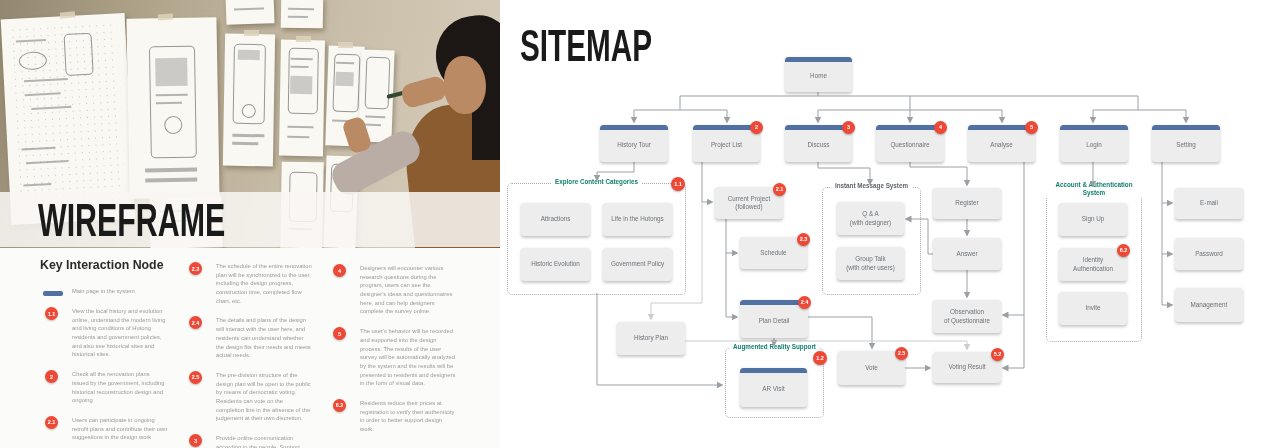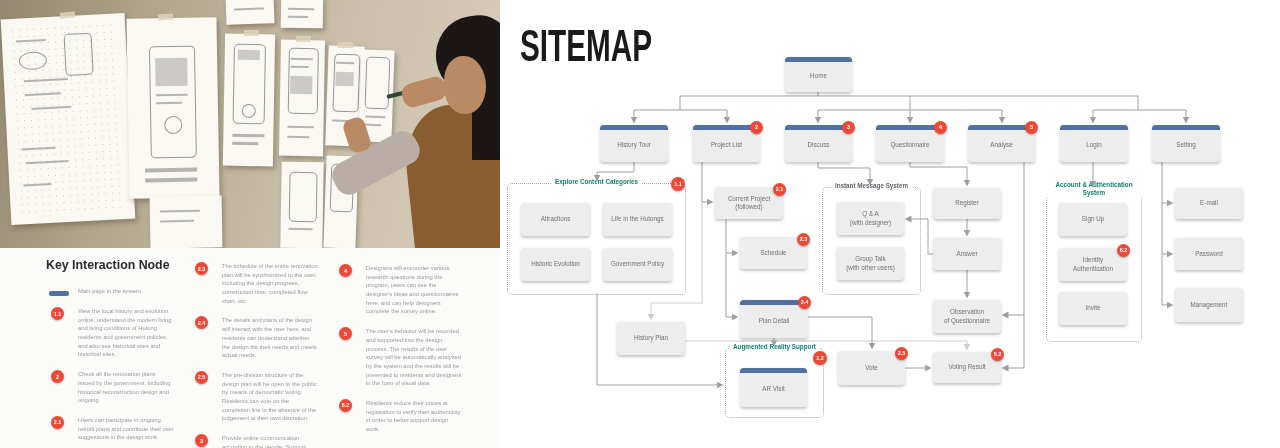--- a/index.html
+++ b/index.html
@@ -20,21 +20,21 @@
   .hair{position:absolute;background:#1c1715;}
   .skin{position:absolute;background:#b98a63;}
   .sweater{position:absolute;background:#8a5c30;}
   .sleeve{position:absolute;background:#b9ada6;}
   .pen{position:absolute;background:#32472f;}
   .band{position:absolute;left:0;top:192px;width:500px;height:55px;background:rgba(248,246,242,.87);display:flex;align-items:center;}
   .display-title{display:inline-block;font-weight:bold;color:#1a1a1a;transform:scaleX(.66);transform-origin:left center;white-space:nowrap;}
   .band .display-title{font-size:46px;margin-left:38px;}
 
   
-  .legend{position:absolute;left:8px;top:248px;width:500px;height:200px;}
+  .legend{position:absolute;left:2px;top:248px;width:500px;height:200px;}
   .legend h2{position:absolute;left:38px;top:9px;margin:0;font-size:13px;color:#2b2b2b;font-weight:bold;
              transform:scaleX(.95);transform-origin:left;white-space:nowrap;}
   .lcol{position:absolute;display:flex;flex-direction:column;}
   #lcol0{left:36px;top:39px;width:146px;}
   #lcol1{left:180px;top:14px;width:146px;}
   #lcol2{left:324px;top:16px;width:146px;}
   .litem{display:flex;margin-bottom:11px;}
   .mark{flex:0 0 34px;}
   .lbadge{width:13px;height:13px;margin-left:7px;border-radius:50%;background:#ee4836;color:#fff;
           font-size:5.5px;font-weight:bold;display:flex;align-items:center;justify-content:center;box-shadow:0 1px 2px rgba(0,0,0,.25);}
@@ -149,20 +149,23 @@
         <div class="sweater" style="left:408px;top:104px;width:110px;height:150px;border-radius:42% 18% 0 0;transform:rotate(-6deg);"></div>
         <div class="sleeve" style="left:330px;top:146px;width:92px;height:34px;border-radius:14px;transform:rotate(-28deg);"></div>
         <div class="skin" style="left:346px;top:118px;width:22px;height:34px;border-radius:8px;transform:rotate(-18deg);"></div>
         <div class="hair" style="left:436px;top:16px;width:76px;height:80px;border-radius:55% 45% 40% 55%;transform:rotate(-8deg);"></div>
         <div class="hair" style="left:472px;top:40px;width:30px;height:120px;"></div>
         <div class="skin" style="left:444px;top:56px;width:42px;height:58px;border-radius:45% 55% 50% 50%;"></div>
         <div class="pen" style="left:386px;top:88px;width:58px;height:4px;border-radius:2px;transform:rotate(-14deg);"></div>
         <div class="skin" style="left:402px;top:80px;width:44px;height:24px;border-radius:10px;transform:rotate(-16deg);"></div>
       </div>
 
+      <div class="band">
+        <span class="display-title">WIREFRAME</span>
+      </div>
     </div>
 
     <div class="legend">
       <h2>Key Interaction Node</h2>
       <div class="lcol" id="lcol0">
           <div class="litem">
             <div class="mark">
               <div class="lbar"></div>
             </div>
             <p class="ltext">Main page in the system</p>

